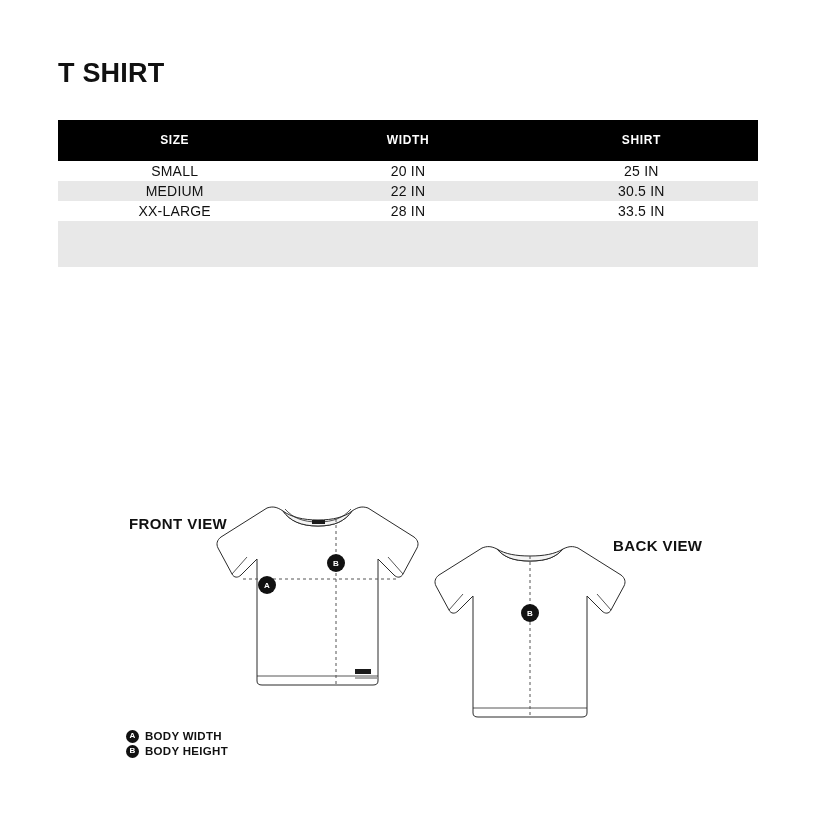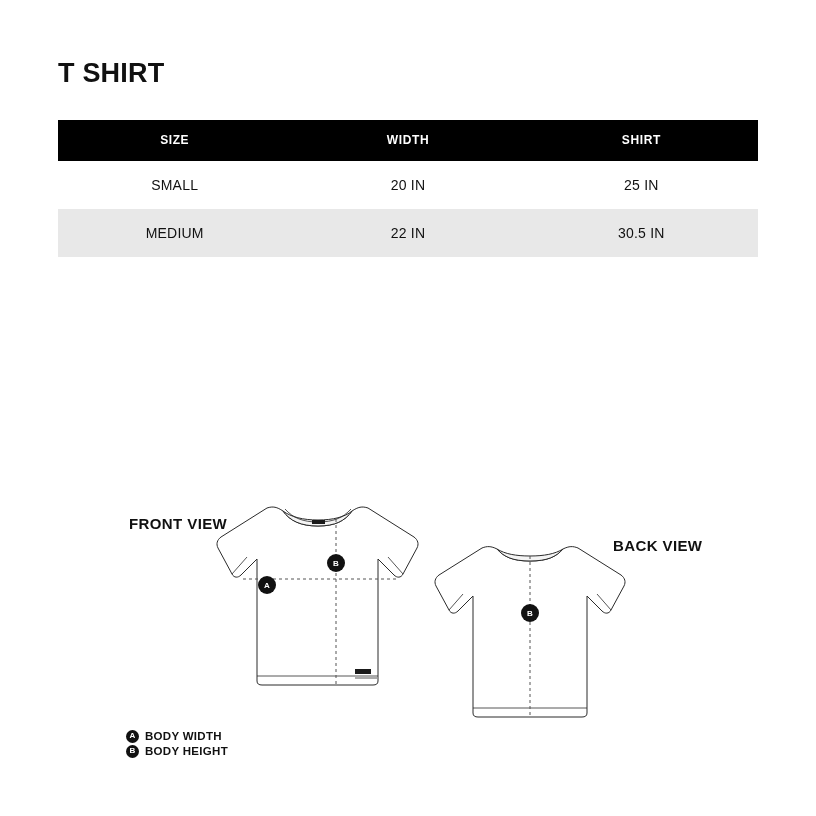--- a/index.html
+++ b/index.html
@@ -45,21 +45,21 @@
     color: #ffffff;
     font-size: 12px;
     font-weight: bold;
     letter-spacing: 0.6px;
     padding: 13px 0 14px 0;
     text-align: center;
   }
   .size-table td {
     font-size: 14px;
     text-align: center;
-    padding: 16px 0;
+    padding: 2px 0;
     color: #111111;
     letter-spacing: 0.2px;
   }
   .size-table tbody tr:nth-child(odd) { background: #ffffff; }
   .size-table tbody tr:nth-child(even) { background: #e8e8e8; }
   .size-table tbody tr.filler td { height: 46px; padding: 0; }
 
   
   .view-label {
     position: absolute;
@@ -139,20 +139,25 @@
     <tbody>
       <tr>
         <td>SMALL</td>
         <td>20 IN</td>
         <td>25 IN</td>
       </tr>
       <tr>
         <td>MEDIUM</td>
         <td>22 IN</td>
         <td>30.5 IN</td>
+      </tr>
+      <tr>
+        <td>XX-LARGE</td>
+        <td>28 IN</td>
+        <td>33.5 IN</td>
       </tr>
       <tr class="filler">
         <td></td>
         <td></td>
         <td></td>
       </tr>
     </tbody>
   </table>
 
   <div class="view-label front-label">FRONT VIEW</div>

